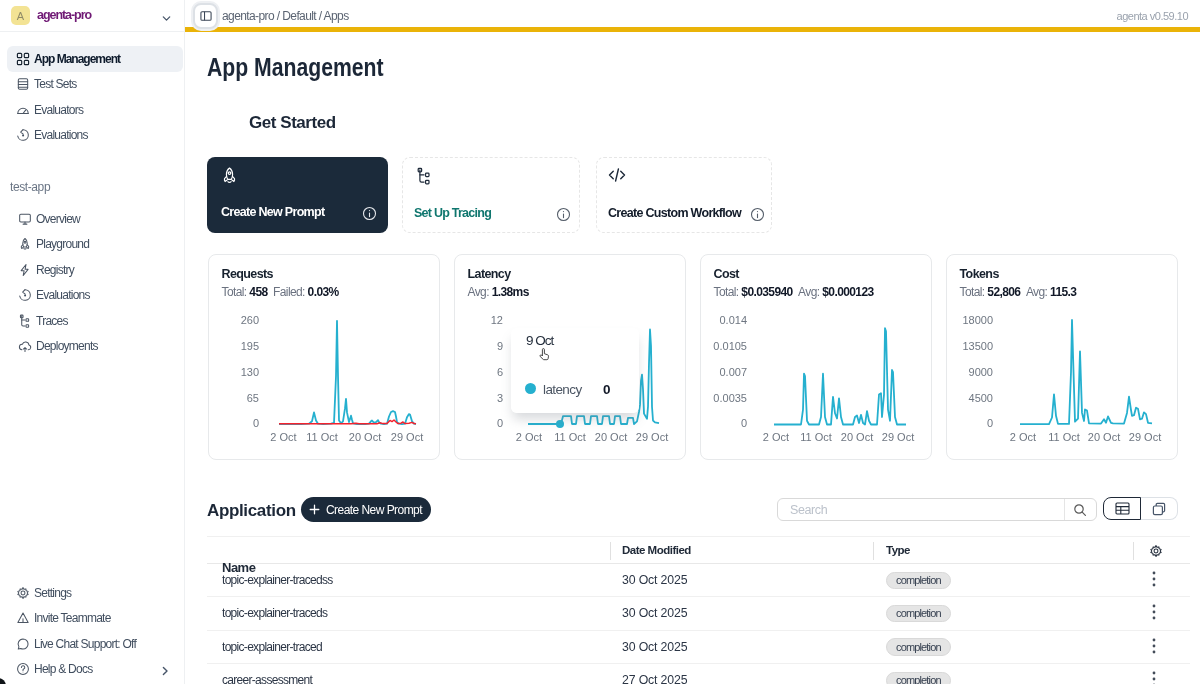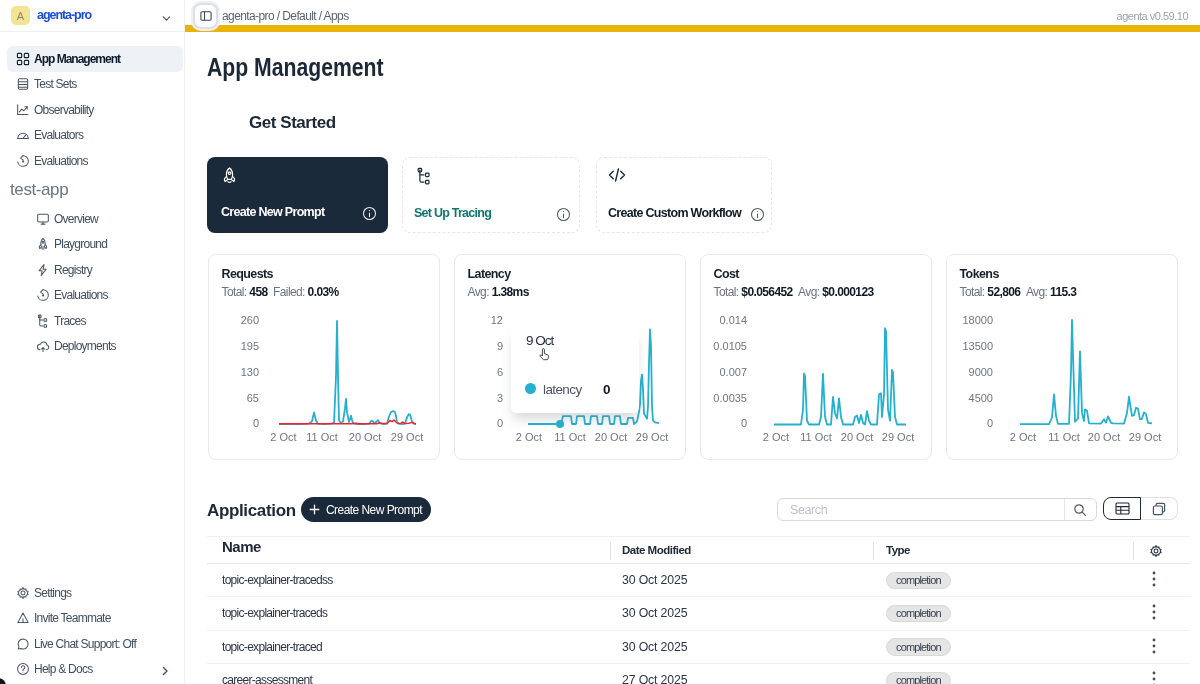--- a/index.html
+++ b/index.html
@@ -6,34 +6,34 @@
 .ax { font:11px "Liberation Sans",sans-serif; fill:#6e7681; }
 
 
 #sb { position:absolute; left:0; top:0; width:185px; height:684px; border-right:1px solid #eef0f2; background:#fff; }
 #sbh { position:absolute; left:0; top:0; width:185px; height:32px; border-bottom:1px solid #eef0f2; }
 .mi { display:flex; align-items:center; gap:4px; height:25.5px; font-size:12px; letter-spacing:-0.75px; color:#414e5f; margin:0 2px 0 7px; border-radius:6px; }
 .mi span { white-space:nowrap; }
 .mi.sel { background:#eef1f5; color:#0e1b2c; font-weight:bold; letter-spacing:-1.0px; }
 
 
-#tb { position:absolute; left:185px; top:0; right:0; height:32px; border-bottom:7px solid #eab308; background:#fff; }
+#tb { position:absolute; left:185px; top:0; right:0; height:32px; border-bottom:5px solid #eab308; background:#fff; }
 .card { position:absolute; border-radius:8px; }
 .statcard { position:absolute; width:232px; height:206px; border:1px solid #e7e9eb; border-radius:8px; background:#fff; }
 .st-title { position:absolute; left:12.5px; top:11.5px; font-size:12.5px; letter-spacing:-0.6px; font-weight:bold; color:#17212e; }
 .st-sub { position:absolute; left:12.5px; top:29.5px; font-size:12px; letter-spacing:-0.6px; color:#6b7280; }
 .st-sub b { color:#111827; }
 .chip { display:inline-block; border:1px solid #d9d9d9; border-radius:9px; padding:1.5px 9px 2px; font-size:11px; letter-spacing:-0.85px; color:#374151; background:#e5e5e5; }
 </style></head>
 <body>
 
 <div id="sb">
   <div id="sbh">
     <div class="abs" style="left:11px;top:6px;width:19px;height:19px;border-radius:5px;background:#f3e394;color:#8f8a66;font-size:11px;display:flex;align-items:center;justify-content:center;">A</div>
-    <div class="abs" style="left:37px;top:8px;font-size:12.5px;letter-spacing:-1.05px;font-weight:bold;color:#1d4ed8;">agenta-pro</div>
+    <div class="abs" style="left:37px;top:8px;font-size:12.5px;letter-spacing:-1.05px;font-weight:bold;color:#701a75;">agenta-pro</div>
     <div class="abs" style="left:161px;top:10px;"><svg width="11" height="11" viewBox="0 0 12 12" fill="none" stroke="#475569" stroke-width="1.4" stroke-linecap="round" stroke-linejoin="round">
           <path d="M2.5 4.2L6 7.8l3.5-3.6"></path>
         </svg></div>
   </div>
   <div class="abs" style="left:0;top:46px;width:185px;">
     <div class="mi sel" style="padding-left:9px">
         <svg width="14" height="14" viewBox="0 0 15 15" fill="none" stroke="#16222f" stroke-width="1.25" stroke-linecap="round" stroke-linejoin="round" style="flex:none">
           <rect x="1.5" y="1.5" width="4.6" height="4.6" rx="1"></rect>
           <rect x="8.9" y="1.5" width="4.6" height="4.6" rx="1"></rect>
           <rect x="1.5" y="8.9" width="4.6" height="4.6" rx="1"></rect>
@@ -43,45 +43,37 @@
       </div>
     <div class="mi" style="padding-left:9px">
         <svg width="14" height="14" viewBox="0 0 15 15" fill="none" stroke="#4b5563" stroke-width="1.1" stroke-linecap="round" stroke-linejoin="round" style="flex:none">
           <rect x="2.5" y="1.8" width="10" height="11.4" rx="1.4"></rect>
           <path d="M2.5 5h10M2.5 8h10M2.5 11h10"></path>
         </svg>
         <span>Test Sets</span>
       </div>
     <div class="mi" style="padding-left:9px">
         <svg width="14" height="14" viewBox="0 0 15 15" fill="none" stroke="#4b5563" stroke-width="1.1" stroke-linecap="round" stroke-linejoin="round" style="flex:none">
-          <path d="M1.8 2v10.4h11"></path>
-          <path d="M3.6 9.5l2.6-3 2.2 1.8 3.6-4.2"></path>
-          <path d="M9.5 4.1h2.5v2.4" fill="none"></path>
-        </svg>
-        <span>Observability</span>
-      </div>
-    <div class="mi" style="padding-left:9px">
-        <svg width="14" height="14" viewBox="0 0 15 15" fill="none" stroke="#4b5563" stroke-width="1.1" stroke-linecap="round" stroke-linejoin="round" style="flex:none">
           <path d="M1.9 11.2a5.6 5.6 0 1 1 11.2 0"></path>
           <path d="M7.5 11.2L10.3 7.6"></path>
           <path d="M1.9 11.2h11.2"></path>
         </svg>
         <span>Evaluators</span>
       </div>
     <div class="mi" style="padding-left:9px">
         <svg width="14" height="14" viewBox="0 0 15 15" fill="none" stroke="#4b5563" stroke-width="1.1" stroke-linecap="round" stroke-linejoin="round" style="flex:none">
           <path d="M7.5 1.8a5.7 5.7 0 1 1-5.6 6.8"></path>
           <path d="M7.5 1.8L5 4.4l2.7 2.2"></path>
           <circle cx="7.6" cy="8" r="1.1" fill="currentColor" stroke="none"></circle>
         </svg>
         <span>Evaluations</span>
       </div>
   </div>
-  <div class="abs" style="left:10px;top:180px;font-size:17px;letter-spacing:-0.4px;color:#6a7585;">test-app</div>
-  <div class="abs" style="left:0;top:206px;width:166px;margin-left:18px;">
+  <div class="abs" style="left:10px;top:180px;font-size:12px;letter-spacing:-0.4px;color:#6a7585;">test-app</div>
+  <div class="abs" style="left:0;top:206px;width:166px;">
     <div class="mi" style="padding-left:11px">
         <svg width="14" height="14" viewBox="0 0 15 15" fill="none" stroke="#4b5563" stroke-width="1.1" stroke-linecap="round" stroke-linejoin="round" style="flex:none">
           <rect x="1.8" y="2.4" width="11.4" height="8.2" rx="1.2"></rect>
           <path d="M5.5 13h4M7.5 10.6V13"></path>
         </svg>
         <span>Overview</span>
       </div>
     <div class="mi" style="padding-left:11px">
         <svg width="14" height="14" viewBox="0 0 15 15" fill="none" stroke="#4b5563" stroke-width="1.1" stroke-linecap="round" stroke-linejoin="round" style="flex:none">
           <path d="M7.5 1.6c1.6 1.2 2.4 3 2.4 5 0 1.6-.4 3-1 4H6.1c-.6-1-1-2.4-1-4 0-2 .8-3.8 2.4-5z"></path>
@@ -253,21 +245,21 @@
   <div class="abs" style="left:82px;top:92px;"><svg width="14" height="15" viewBox="0 0 14 15" fill="#fff" stroke="#333" stroke-width="0.9" stroke-linejoin="round">
         <path d="M5.4 2.6a1 1 0 0 1 2 0v4.1l3.2 1.1c.6.2 1 .8.9 1.4l-.4 2.5c-.1.6-.6 1-1.2 1H7c-.4 0-.8-.2-1-.5L3.2 9.5c-.4-.5-.3-1.1.2-1.4.4-.3 1-.2 1.3.1l.7.8z"></path>
       </svg></div>
   <div class="abs" style="left:70px;top:128px;width:11px;height:11px;border-radius:50%;background:#25b0cf;"></div>
   <div class="abs" style="left:88px;top:127px;font-size:13.5px;letter-spacing:-0.6px;color:#4b5563;">latency</div>
   <div class="abs" style="left:148px;top:127px;font-size:13.5px;font-weight:bold;color:#111827;">0</div>
 </div>
 
 <div class="statcard" style="left:700px;top:254px;">
   <div class="st-title">Cost</div>
-  <div class="st-sub">Total: <b>$0.056452</b> &nbsp;Avg: <b>$0.000123</b></div>
+  <div class="st-sub">Total: <b>$0.035940</b> &nbsp;Avg: <b>$0.000123</b></div>
   <svg class="abs" style="left:0;top:0;" width="232" height="206" viewBox="0 0 232 206">
     <text x="46" y="69" text-anchor="end" class="ax">0.014</text>
 <text x="46" y="95" text-anchor="end" class="ax">0.0105</text>
 <text x="46" y="121" text-anchor="end" class="ax">0.007</text>
 <text x="46" y="146.5" text-anchor="end" class="ax">0.0035</text>
 <text x="46" y="172" text-anchor="end" class="ax">0</text>
     <text x="75" y="186" text-anchor="middle" class="ax">2 Oct</text>
 <text x="115" y="186" text-anchor="middle" class="ax">11 Oct</text>
 <text x="156" y="186" text-anchor="middle" class="ax">20 Oct</text>
 <text x="197" y="186" text-anchor="middle" class="ax">29 Oct</text>
@@ -317,21 +309,21 @@
   <div class="abs" style="left:37px;top:0;width:38px;height:23px;border:1px solid #dde1e6;border-left:none;border-radius:0 8px 8px 0;display:flex;align-items:center;justify-content:center;background:#fff;">
       <svg width="14" height="14" viewBox="0 0 14 14" fill="none" stroke="#475569" stroke-width="1.2">
         <rect x="1.4" y="4" width="9" height="8.6" rx="1.4"></rect>
         <path d="M4.2 4V2.6a1.2 1.2 0 0 1 1.2-1.2h6a1.2 1.2 0 0 1 1.2 1.2v6a1.2 1.2 0 0 1-1.2 1.2h-1"></path>
       </svg>
     </div>
 </div>
 
 <div class="abs" style="left:207px;top:536px;width:983px;">
   <div style="position:relative;height:28px;border-top:1px solid #f0f0f0;border-bottom:1px solid #e8e8e8;background:#fff;">
-    <span class="abs" style="left:15px;top:1px;font-size:15px;letter-spacing:-0.5px;font-weight:bold;color:#202a38;">Name</span>
+    <span class="abs" style="left:15px;top:23px;font-size:13px;letter-spacing:-0.5px;font-weight:bold;color:#202a38;">Name</span>
     <span class="abs" style="left:415px;top:7px;font-size:11.5px;letter-spacing:-0.5px;font-weight:bold;color:#202a38;">Date Modified</span>
     <span class="abs" style="left:679px;top:7px;font-size:11.5px;letter-spacing:-0.5px;font-weight:bold;color:#202a38;">Type</span>
     <span class="abs" style="left:403px;top:5px;height:18px;border-left:1px solid #e0e0e0;"></span>
     <span class="abs" style="left:666px;top:5px;height:18px;border-left:1px solid #e0e0e0;"></span>
     <span class="abs" style="left:926px;top:5px;height:18px;border-left:1px solid #e0e0e0;"></span>
     <span class="abs" style="left:942px;top:7px;"><svg width="14" height="14" viewBox="0 0 15 15" fill="none" stroke="#1f2937" stroke-width="1.1" stroke-linecap="round" stroke-linejoin="round">
           <circle cx="7.5" cy="7.5" r="2.1"></circle>
           <path d="M7.5 1.7l1 1.9 2.1-.5.3 2.1 2.1.6-1 1.7 1 1.7-2.1.6-.3 2.1-2.1-.5-1 1.9-1-1.9-2.1.5-.3-2.1-2.1-.6 1-1.7-1-1.7 2.1-.6.3-2.1 2.1.5z"></path>
         </svg></span>
   </div>

